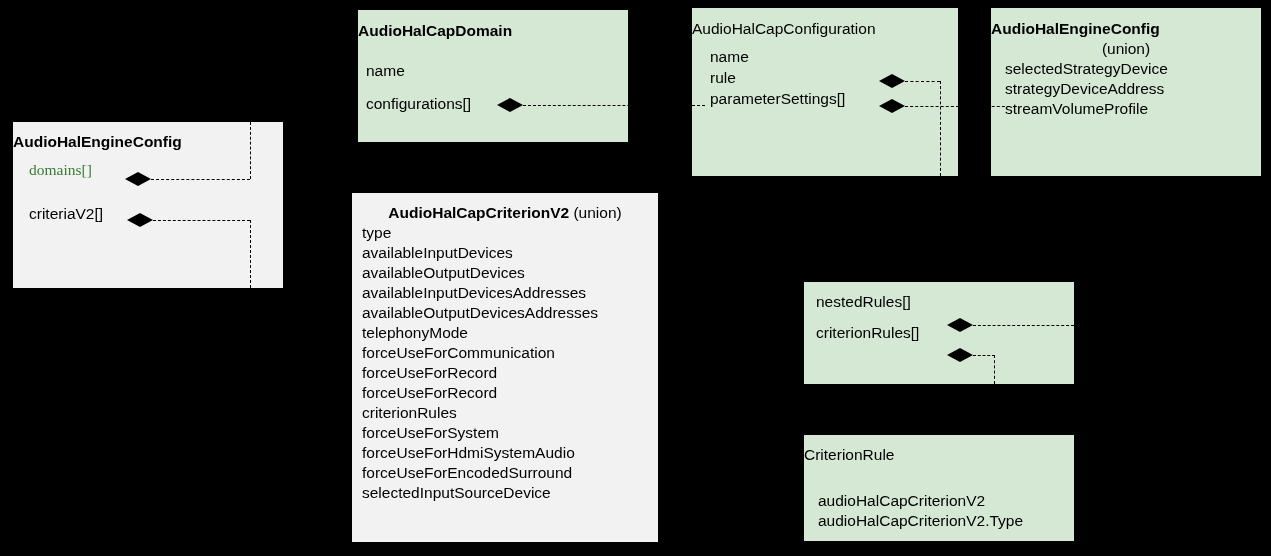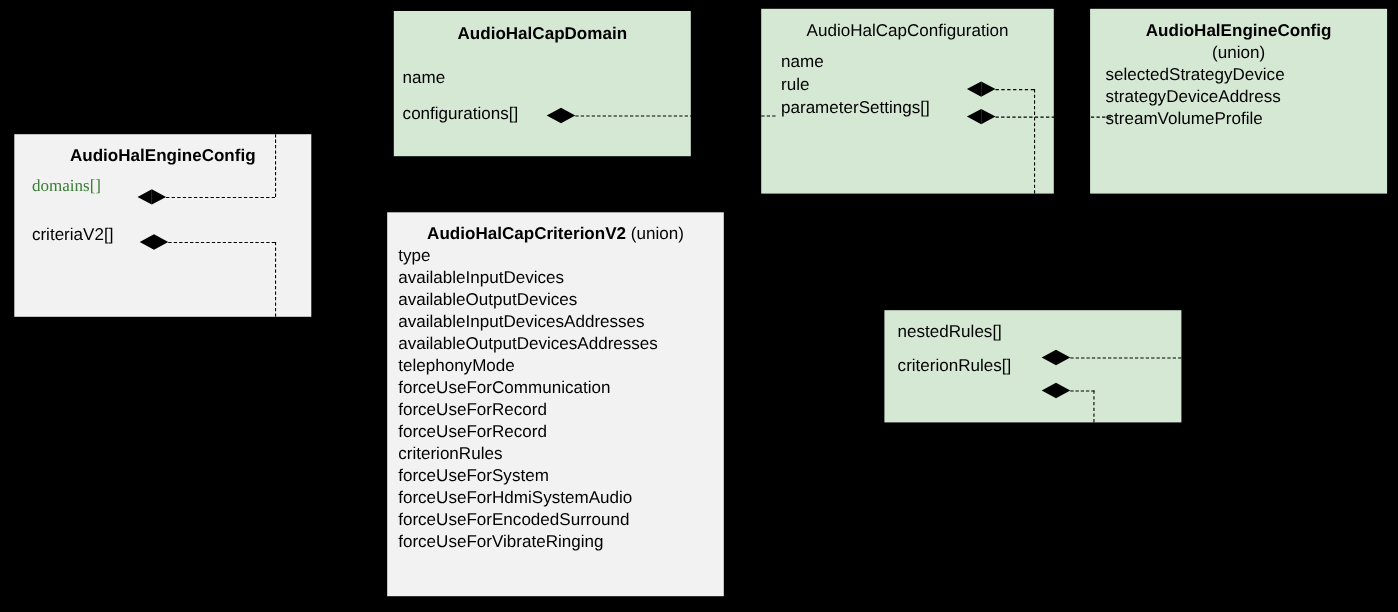--- a/index.html
+++ b/index.html
@@ -17,21 +17,20 @@
   }
   .umlbox {
     position: absolute;
     box-sizing: border-box;
     z-index: 3;
   }
   .umlbox.green { background: #d5e8d4; }
   .umlbox.grey  { background: #f2f2f2; }
 
   .cls-title {
-    text-align: center;
     font-size: 15.5px;
     color: #000000;
     line-height: 20px;
     white-space: nowrap;
   }
   .cls-title.bold { font-weight: bold; }
   .cls-title.plain { font-weight: normal; }
   .cls-sub {
     text-align: center;
     font-size: 15.5px;
@@ -146,29 +145,34 @@
     <div class="attr" style="margin-left:10px;">availableInputDevicesAddresses</div>
     <div class="attr" style="margin-left:10px;">availableOutputDevicesAddresses</div>
     <div class="attr" style="margin-left:10px;">telephonyMode</div>
     <div class="attr" style="margin-left:10px;">forceUseForCommunication</div>
     <div class="attr" style="margin-left:10px;">forceUseForRecord</div>
     <div class="attr" style="margin-left:10px;">forceUseForRecord</div>
     <div class="attr" style="margin-left:10px;">criterionRules</div>
     <div class="attr" style="margin-left:10px;">forceUseForSystem</div>
     <div class="attr" style="margin-left:10px;">forceUseForHdmiSystemAudio</div>
     <div class="attr" style="margin-left:10px;">forceUseForEncodedSurround</div>
-    <div class="attr" style="margin-left:10px;">forceUseForVibrateRinging</div>
+    <div class="attr" style="margin-left:10px;">selectedInputSourceDevice</div>
   </div>
 
   <div class="umlbox green" style="left:804px; top:282px; width:270px; height:102px;">
     <div class="attr" style="margin-top:10px; margin-left:12px;">nestedRules[]</div>
     <div class="attr" style="margin-top:11px; margin-left:12px;">criterionRules[]</div>
   </div>
 
   <div class="diamond-wrap" style="left:947px; top:318px;"></div>
   <div class="hline" style="left:973px; top:325px; width:101px;"></div>
 
   <div class="diamond-wrap" style="left:947px; top:348px;"></div>
   <div class="hline" style="left:973px; top:355px; width:22px;"></div>
   <div class="vline" style="left:994px; top:355px; height:29px;"></div>
 
+  <div class="umlbox green" style="left:804px; top:435px; width:270px; height:106px;">
+    <div class="cls-title plain" style="margin-top:10px;">CriterionRule</div>
+    <div class="attr" style="margin-top:26px; margin-left:14px;">audioHalCapCriterionV2</div>
+    <div class="attr" style="margin-left:14px;">audioHalCapCriterionV2.Type</div>
+  </div>
 
 </div>
 
 </body></html>

